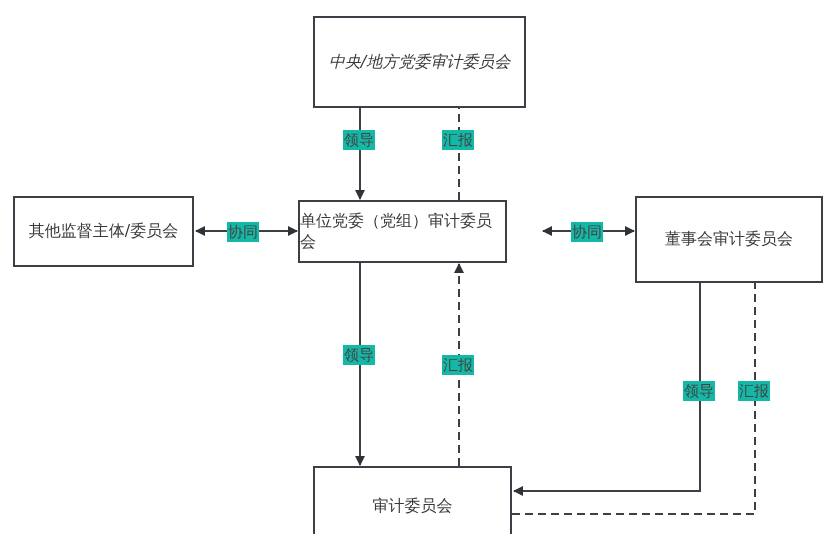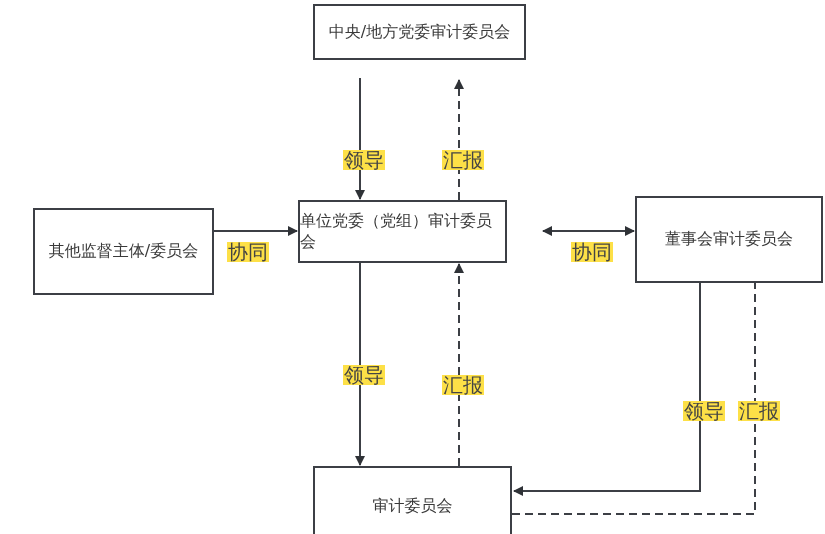--- a/index.html
+++ b/index.html
@@ -2,22 +2,22 @@
 <html><head>
 <meta charset="utf-8">
 <style>
   html, body { margin: 0; padding: 0; background: #ffffff; }
   body { width: 825px; height: 534px; position: relative; overflow: hidden;
          font-family: "DejaVu Sans", "Liberation Sans", sans-serif; color: #333; }
   .box { position: absolute; box-sizing: border-box; border: 2.5px solid #3c3f45;
          background: #fff; display: flex; align-items: center; justify-content: center;
          font-size: 16px; color: #3a3a3a; }
   svg.edges { position: absolute; left: 0; top: 0; }
-  .lbl { position: absolute; font-size: 20px; color: #444; background: #fde047;
-         line-height: 18px; padding: 1px 1px; white-space: nowrap; margin-top: 20px; }
+  .lbl { position: absolute; font-size: 15px; color: #444; background: #14b8a6;
+         line-height: 18px; padding: 1px 1px; white-space: nowrap; }
 </style>
 </head>
 <body>
 
 <svg class="edges" width="825" height="534">
   <defs>
     <marker id="ah" markerWidth="10" markerHeight="10" refX="9" refY="5" orient="auto" markerUnits="userSpaceOnUse">
       <path d="M0,0 L10,5 L0,10 z" fill="#2f3237"></path>
     </marker>
     <marker id="ahs" markerWidth="10" markerHeight="10" refX="1" refY="5" orient="auto" markerUnits="userSpaceOnUse">
@@ -37,24 +37,24 @@
     <line x1="360" y1="263" x2="360" y2="465" marker-end="url(#ah)"></line>
 
     <line x1="459" y1="466" x2="459" y2="264" stroke-dasharray="8,5" marker-end="url(#ah)"></line>
 
     <polyline points="700,267 700,491 514,491" marker-end="url(#ah)"></polyline>
 
     <polyline points="512,514 755,514 755,269" stroke-dasharray="8,5" marker-end="url(#ah)"></polyline>
   </g>
 </svg>
 
-<div class="box" style="left:313px; top:4px; width:213px; height:56px;">
+<div class="box" style="left:313px; top:16px; width:213px; height:92px;font-style:italic;">
   <span>中央/地方党委审计委员会</span>
 </div>
-<div class="box" style="left:13px; top:208px; width:181px; height:87px;margin-left:20px;">
+<div class="box" style="left:13px; top:196px; width:181px; height:71px;">
   <span>其他监督主体/委员会</span>
 </div>
 <div class="box" style="left:298px; top:200px; width:209px; height:63px;">
   <span>单位党委（党组）审计委员会</span>
 </div>
 <div class="box" style="left:635px; top:196px; width:188px; height:87px;">
   <span>董事会审计委员会</span>
 </div>
 <div class="box" style="left:313px; top:466px; width:199px; height:80px;">
   <span>审计委员会</span>

